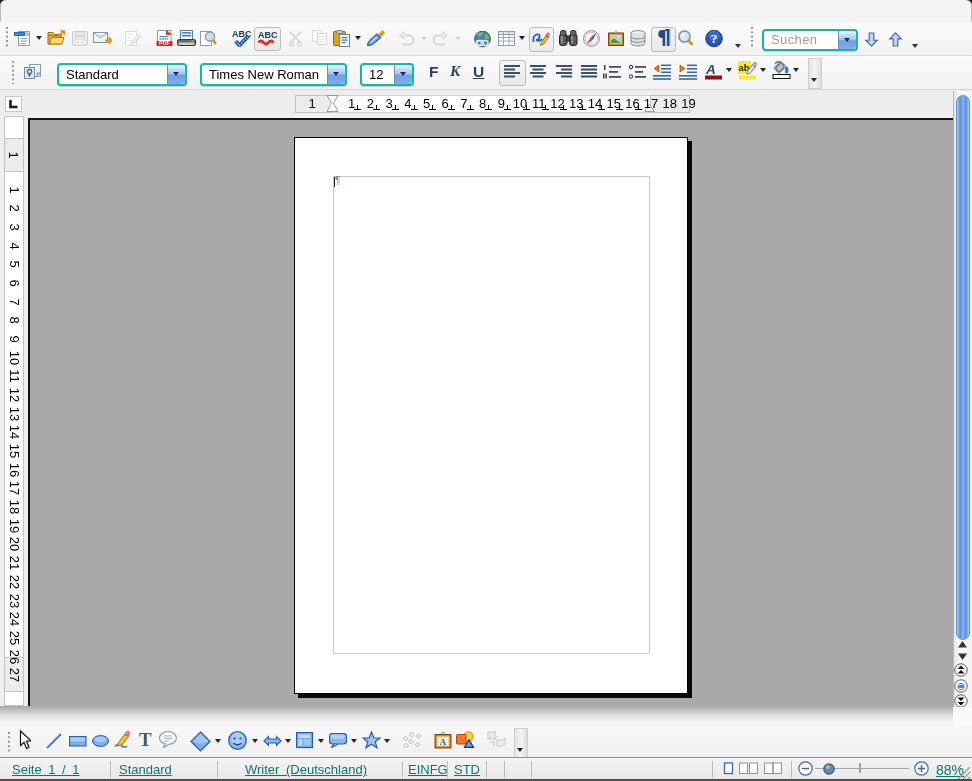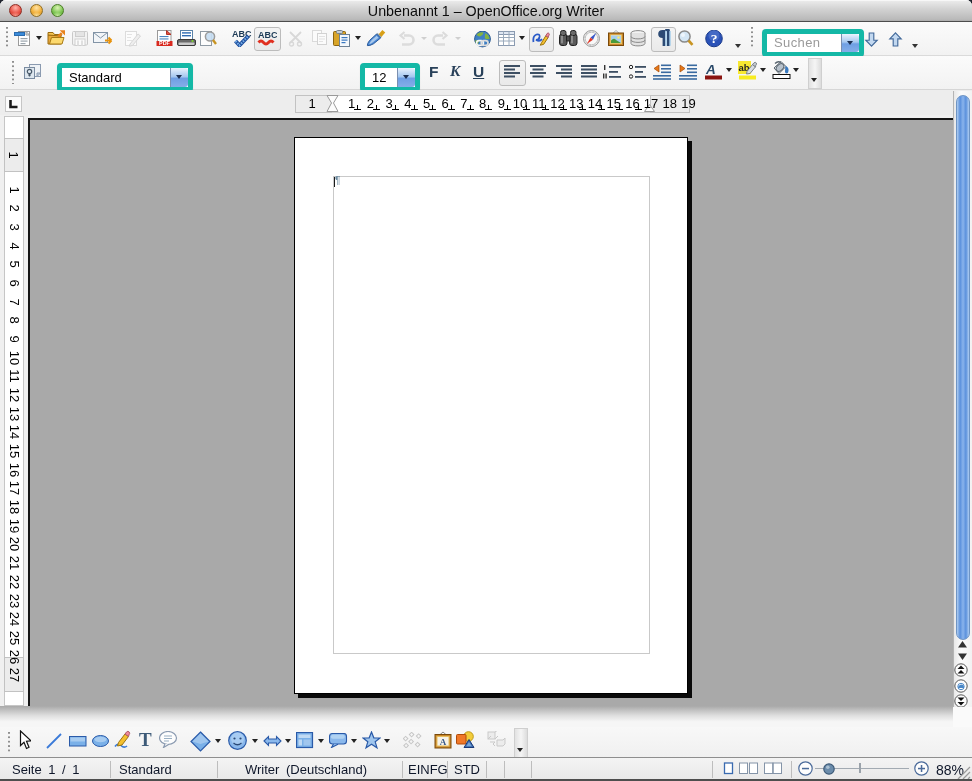--- a/index.html
+++ b/index.html
@@ -7,45 +7,39 @@
 #win{position:absolute;left:0;top:0;width:972px;height:781px;border-radius:6px 6px 0 0;overflow:hidden;background:#f4f4f4;box-shadow:inset 1px 0 0 #bdbdbd,inset -1px 0 0 #bdbdbd;}
 #title{left:0;top:0;width:972px;height:21px;background:linear-gradient(#ededed,#d3d3d3 42%,#bababa 92%,#acacac);border-bottom:1px solid #4d4d4d;box-shadow:inset 0 1px 0 #f7f7f7;}
 .tl{width:13px;height:13px;border-radius:50%;top:4px;}
 #title .tt{width:972px;text-align:center;top:2.5px;font-size:14.3px;color:#0c0c0c;}
 .tb{left:0;width:972px;background:linear-gradient(#fbfbfb,#f2f2f2);}
 #tb1{top:22px;height:33px;border-bottom:1px solid #dadada;}
 #tb2{top:56px;height:33px;border-bottom:1px solid #d6d6d6;}
 .grip{width:2px;background-image:radial-gradient(circle at 1px 1px,#8f8f8f 0.85px,rgba(0,0,0,0) 1px);background-size:2px 4.4px;}
 .darr{width:0;height:0;border-left:3.5px solid transparent;border-right:3.5px solid transparent;border-top:4px solid #222;}
 .pressed{background:linear-gradient(#f4f4f4,#e9e9e9);border:1px solid #bcbcbc;border-radius:3px;}
-.combo{background:#fff;border:5px solid #14b8a6;border-radius:4px;box-shadow:0 1px 1px rgba(0,0,0,.18);}
+.combo{background:#fff;border:2px solid #14b8a6;border-radius:4px;box-shadow:0 1px 1px rgba(0,0,0,.18);}
 .cbtn{position:absolute;right:0;top:0;bottom:0;width:17px;border-radius:0 3px 3px 0;background:linear-gradient(#eaf3fd,#a6c8f0 45%,#6f9fe4 55%,#84aee8);border-left:1px solid #7a8fb0;}
 .cbtn:after{content:"";position:absolute;left:5px;top:7px;border-left:3.5px solid transparent;border-right:3.5px solid transparent;border-top:4.5px solid #1c2f52;}
 .ctext{position:absolute;left:7px;top:2px;font-size:13px;color:#000;}
 #rband{left:0;top:90px;width:972px;height:25px;background:#ededed;}
 #mainbg{left:0;top:115px;width:972px;height:592px;background:#f0f0f0;}
 #canvas{left:28px;top:118px;width:925px;height:589px;background:#a9a9a9;border-top:2px solid #151515;border-left:2px solid #151515;box-sizing:border-box;}
 .rulnum{font-size:13px;color:#000;}
 .vnum{transform:rotate(90deg);}
 .tickwrap{width:7px;height:6px;}
 .tick-v{position:absolute;left:3px;top:0;width:1px;height:4px;background:#000;}
 .tick-h{position:absolute;left:0;top:4px;width:7px;height:1px;background:#000;}
 #statusbar{left:0;top:757px;width:972px;height:24px;background:linear-gradient(#f4f4f4,#e8e8e8);border-top:1px solid #8e8e8e;box-sizing:border-box;}
-.sbtext{font-size:13px;color:#0f172a;top:761.5px;word-spacing:3px;}
+.sbtext{font-size:13px;color:#0f766e;top:761.5px;word-spacing:3px;text-decoration:underline;}
 .sbsep{width:1px;height:17px;top:761px;background:#bdbdbd;}
 #drawbar{left:0;top:727px;width:972px;height:30px;background:linear-gradient(#f8f8f8,#f0f0f0);}
 .morestrip{background:linear-gradient(90deg,#e2e2e2,#f5f5f5 50%,#dcdcdc);border:1px solid #cfcfcf;}
 </style></head><body>
 <div id="win">
-<div id="title" class="ab">
-      <div class="ab tl" style="left:9px;background:radial-gradient(circle at 50% 115%,#ff9d8d 12%,rgba(255,255,255,0) 42%),radial-gradient(circle at 50% 26%,#ffb4aa,#ea574b 52%,#bf3428 96%);border:1px solid #8e2e24;box-sizing:border-box;"></div>
-      <div class="ab tl" style="left:30px;background:radial-gradient(circle at 50% 115%,#ffe7a2 12%,rgba(255,255,255,0) 42%),radial-gradient(circle at 50% 26%,#ffe3a6,#f2b23e 52%,#cd8d28 96%);border:1px solid #8f6e26;box-sizing:border-box;"></div>
-      <div class="ab tl" style="left:51px;background:radial-gradient(circle at 50% 115%,#cdf2a6 12%,rgba(255,255,255,0) 42%),radial-gradient(circle at 50% 26%,#dbf2b4,#82c858 52%,#55a134 96%);border:1px solid #4c7d27;box-sizing:border-box;"></div>
-      <div class="ab tt">Unbenannt 1 – OpenOffice.org Writer</div>
-    </div>
 <div id="tb1" class="ab tb"></div>
 <div class="ab grip" style="left:6px;top:27px;height:22px;"></div>
 <svg class="ab" style="left:14px;top:30px;" width="18" height="17" viewBox="0 0 18 17">
       <rect x="4.5" y="1.5" width="11" height="14" fill="#fff" stroke="#9a9a9a"></rect>
 <path d="M12 1.5 L15.5 5 L12 5 Z" fill="#dde3e8" stroke="#9a9a9a"></path>
 <rect x="0.5" y="2.5" width="10" height="3" fill="#3b8bd8" stroke="#2a6cb0"></rect>
 <rect x="6.5" y="8" width="7" height="1.2" fill="#9aa4ac"></rect>
       <rect x="6.5" y="10.5" width="7" height="1.2" fill="#9aa4ac"></rect>
       <rect x="6.5" y="13" width="5" height="1.2" fill="#9aa4ac"></rect>
     </svg>
@@ -228,20 +222,24 @@
 <div class="ab grip" style="left:12px;top:61px;height:23px;"></div>
 <svg class="ab" style="left:24px;top:63px;" width="18" height="17" viewBox="0 0 18 17">
       <rect x="5.5" y="1.5" width="11" height="12" fill="#eef2f6" stroke="#8a9ab0"></rect>
 <path d="M13 13.5 L16.5 10 L13 10 Z" fill="#c8d4e0" stroke="#8a9ab0"></path>
 <rect x="0.5" y="4.5" width="10" height="11" fill="#dde6ee" stroke="#7a8ba0"></rect>
 <circle cx="5.5" cy="8.5" r="2.2" fill="none" stroke="#4a5a6a" stroke-width="1.2"></circle>
 <path d="M5.5 10.5 L5.5 13.5 M4 12 L7 12" stroke="#4a5a6a" stroke-width="1.2"></path>
     </svg>
 <div class="ab combo" style="left:57px;top:63px;width:126px;height:19px;">
       <span class="ctext">Standard</span>
+      <span class="cbtn"></span>
+    </div>
+<div class="ab combo" style="left:200px;top:63px;width:143px;height:19px;">
+      <span class="ctext">Times New Roman</span>
       <span class="cbtn"></span>
     </div>
 <div class="ab combo" style="left:360px;top:63px;width:50px;height:19px;">
       <span class="ctext">12</span>
       <span class="cbtn"></span>
     </div>
 <div class="ab" style="left:429px;top:63px;font-size:15.5px;font-weight:bold;color:#29415a;">F</div>
 <div class="ab" style="left:450px;top:62px;font-size:15.5px;font-weight:bold;font-style:italic;color:#29415a;font-family:Liberation Serif,serif;">K</div>
 <div class="ab" style="left:473px;top:63px;font-size:15.5px;font-weight:bold;color:#29415a;text-decoration:underline;">U</div>
 <div class="ab pressed" style="left:499px;top:60px;width:25px;height:24px;"></div>

